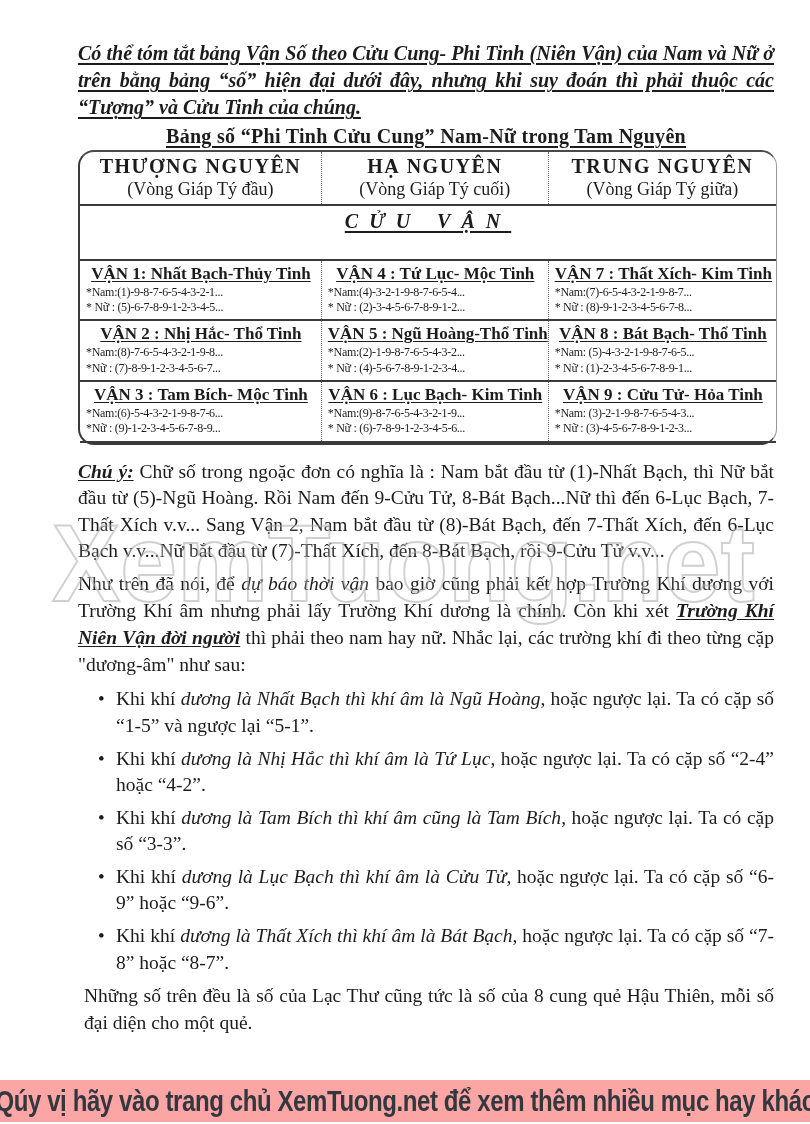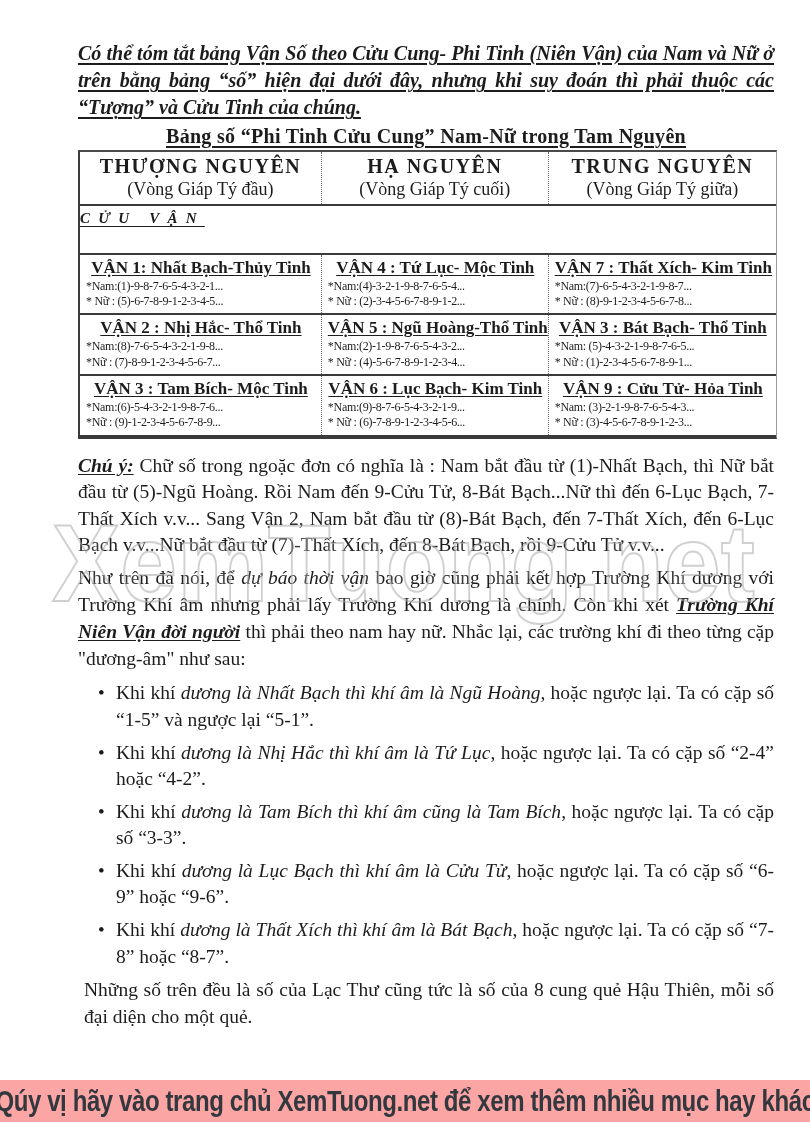--- a/index.html
+++ b/index.html
@@ -16,30 +16,30 @@
   }
 
   .tbl-title {
     margin-top:3px; text-align:center; font-weight:bold; font-size:20px;
     text-decoration:underline; text-underline-offset:3px; letter-spacing:0.3px;
   }
 
   .vtable {
     margin-top:2px; width:100%;
     border-left:2px solid #3a3a3a; border-top:2px solid #4a4a4a;
-    border-right:1px solid #9a9a9a; border-bottom:2px solid #3a3a3a;
+    border-right:1px solid #9a9a9a; border-bottom:2px solid #3a3a3a;border-radius:16px;
   }
   .trow { display:grid; grid-template-columns:34.6% 32.6% 32.8%; }
   .trow > div + div { border-left:1px dotted #6a6a6a; }
   .thead { border-bottom:2px solid #3a3a3a; }
   .hcell { text-align:center; padding:3px 2px 4px 2px; }
   .hname { font-size:20px; font-weight:600; letter-spacing:1.5px; }
   .hsub  { font-size:18px; margin-top:1px; }
   .band {
-    font-style:italic; font-size:15px; font-weight:600;
+    text-align:center; font-style:italic; font-size:20px; font-weight:600;
     letter-spacing:0.55em; padding:4px 0 2px 0;
     text-decoration:underline; text-underline-offset:3px;
   }
   .tspacer { height:24px; border-bottom:2px solid #3a3a3a; }
   .tgroup { border-bottom:2px solid #3a3a3a; }
   .dcell { padding:3px 5px 4px 6px; overflow:hidden; }
   .ctitle {
     font-size:17px; font-weight:bold; text-align:center; white-space:nowrap;
     text-decoration:underline; text-underline-offset:2px; margin-bottom:1px;
   }
@@ -138,21 +138,21 @@
           <div class="ctitle">VẬN 2 : Nhị Hắc- Thổ Tinh</div>
           <div class="cline">*Nam:(8)-7-6-5-4-3-2-1-9-8...</div>
           <div class="cline">*Nữ : (7)-8-9-1-2-3-4-5-6-7...</div>
         </div>
         <div class="dcell">
           <div class="ctitle">VẬN 5 : Ngũ Hoàng-Thổ Tinh</div>
           <div class="cline">*Nam:(2)-1-9-8-7-6-5-4-3-2...</div>
           <div class="cline">* Nữ : (4)-5-6-7-8-9-1-2-3-4...</div>
         </div>
         <div class="dcell">
-          <div class="ctitle">VẬN 3 : Bát Bạch- Thổ Tinh</div>
+          <div class="ctitle">VẬN 8 : Bát Bạch- Thổ Tinh</div>
           <div class="cline">*Nam: (5)-4-3-2-1-9-8-7-6-5...</div>
           <div class="cline">* Nữ : (1)-2-3-4-5-6-7-8-9-1...</div>
         </div>
       </div>
 
       <div class="trow tgroup">
         <div class="dcell">
           <div class="ctitle">VẬN 3 : Tam Bích- Mộc Tinh</div>
           <div class="cline">*Nam:(6)-5-4-3-2-1-9-8-7-6...</div>
           <div class="cline">*Nữ : (9)-1-2-3-4-5-6-7-8-9...</div>

